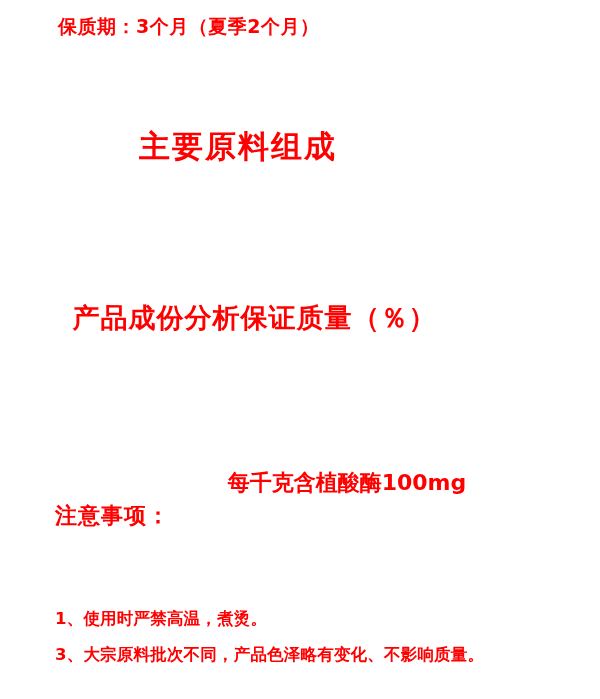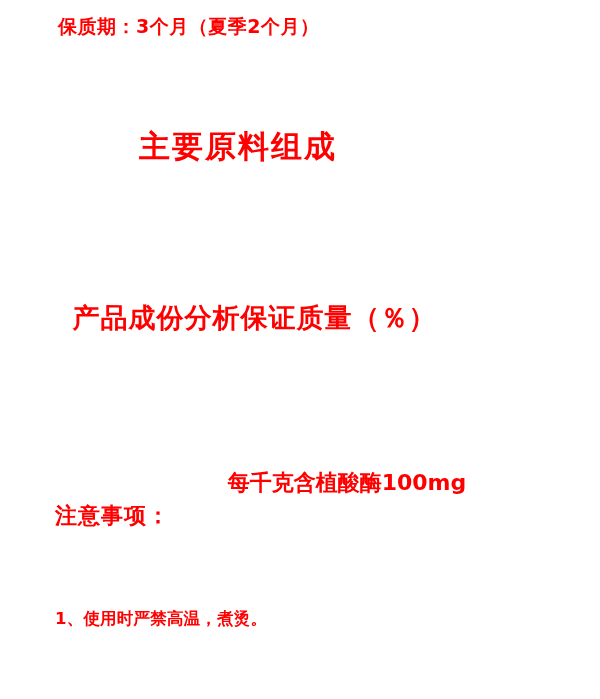--- a/index.html
+++ b/index.html
@@ -146,14 +146,15 @@
       <tbody>
     </tbody>
       </table>
   </div>
 
   <div class="phytase">每千克含植酸酶100mg</div>
 
   <div class="notes-title">注意事项：</div>
 
   <div class="note note-1">1、使用时严禁高温，煮烫。</div>
+  <div class="note note-3">3、大宗原料批次不同，产品色泽略有变化、不影响质量。</div>
 
 </div>
 
 </body></html>

